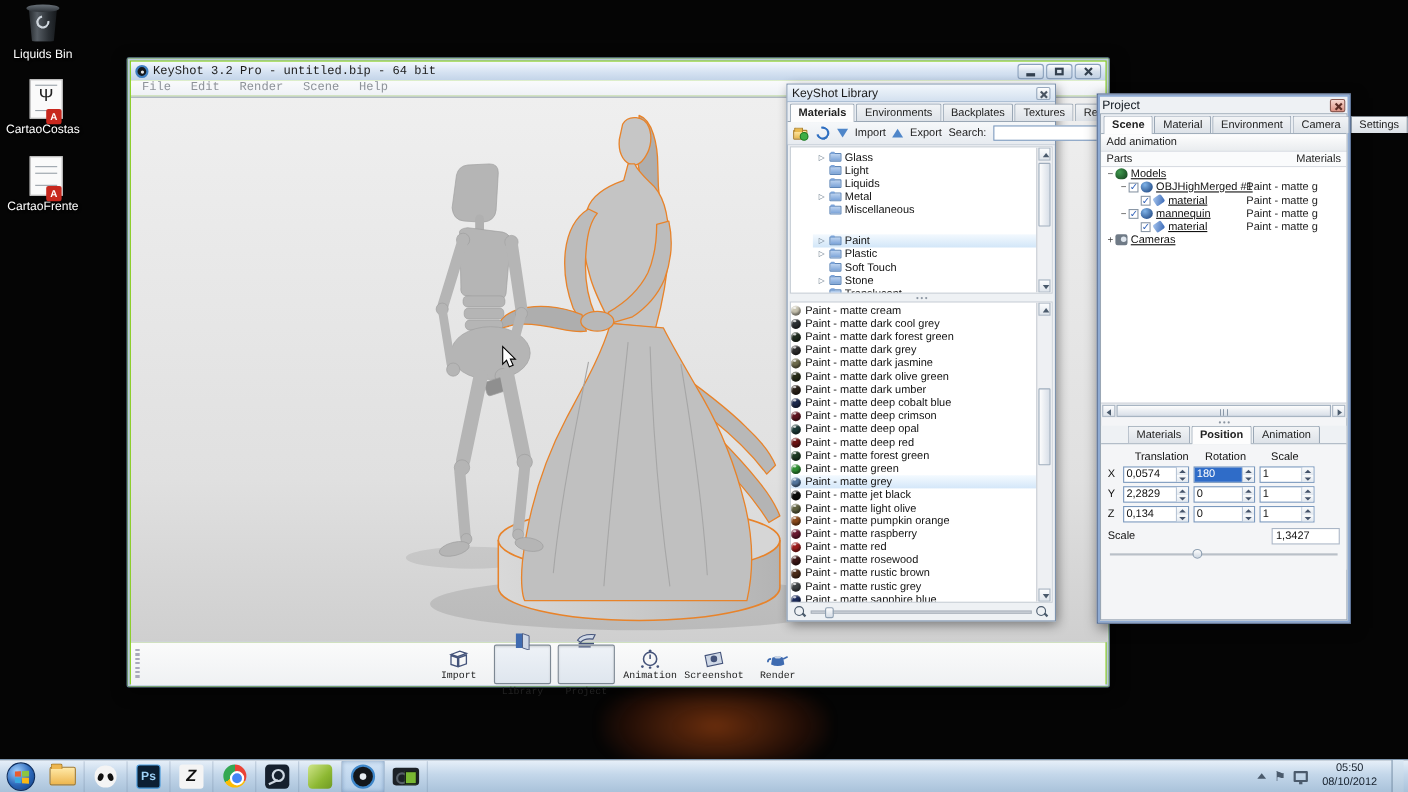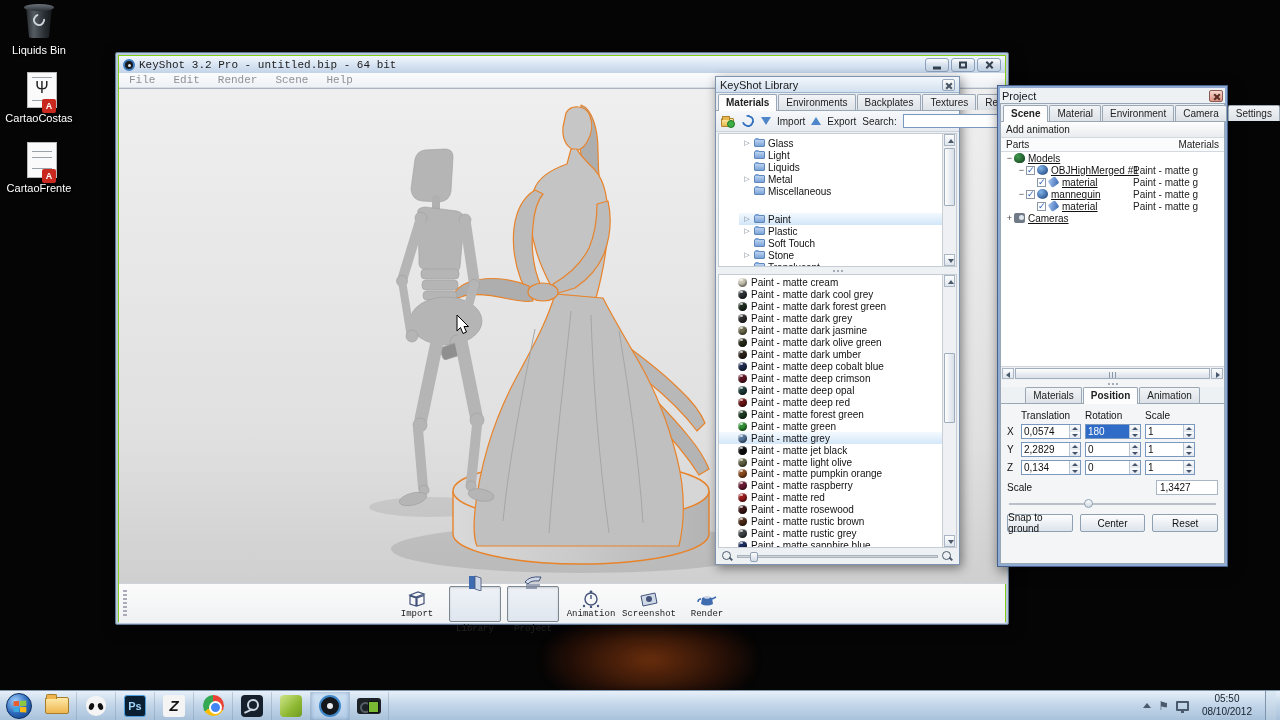--- a/index.html
+++ b/index.html
@@ -129,21 +129,21 @@
   .sb-btn::after { content:""; position:absolute; left:3px; width:0; height:0;
     border-left:3px solid transparent; border-right:3px solid transparent; }
   .up::after { top:4px; border-bottom:4px solid #4a5a6c; }
   .dn::after { top:4px; border-top:4px solid #4a5a6c; }
   .sb-thumb { position:absolute; left:1px; right:1px; background:linear-gradient(90deg,#fdfdfd,#d8dfe8);
     border:1px solid #9fadbd; border-radius:1px; }
   .splitter { height:7px; display:flex; align-items:center; justify-content:center; gap:2px; }
   .splitter i { width:2px; height:2px; background:#8a94a0; border-radius:50%; }
 
   #lib-list { flex:1; background:#fff; border:1px solid #c5ccd4; margin:0 2px; position:relative; overflow:hidden; }
-  .mat-row { display:flex; align-items:center; height:11.95px; padding-left:19px; gap:4px; }
+  .mat-row { display:flex; align-items:center; height:11.95px; padding-left:0; gap:4px; }
   .mat-row[data-selected="true"] { background:linear-gradient(#f4faff,#d4e7f9); }
   .mat-sphere { width:9px; height:9px; border-radius:50%; flex:0 0 auto; position:relative;
     box-shadow:inset -1px -2px 2px rgba(0,0,0,.45), inset 1px 1px 1px rgba(255,255,255,.5); }
   .mat-sphere::after { content:""; position:absolute; left:2px; top:1px; width:3px; height:2px;
     background:rgba(255,255,255,.75); border-radius:50%; }
   .mat-label { font-size:10px; color:#111; white-space:nowrap; }
   #lib-zoomrow { height:16px; display:flex; align-items:center; gap:4px; padding:0 6px; }
   .mag { width:11px; height:11px; position:relative; flex:0 0 auto; }
   .mag::before { content:""; position:absolute; left:0; top:0; width:7px; height:7px;
     border:1.5px solid #4a5a6c; border-radius:50%; }
@@ -196,21 +196,21 @@
     border-top:3px solid transparent; border-bottom:3px solid transparent; }
   .hs-btn.l::after { left:3px; border-right:4px solid #4a5a6c; }
   .hs-btn.r::after { left:4px; border-left:4px solid #4a5a6c; }
   .hs-thumb { position:absolute; left:14px; right:14px; top:1px; bottom:1px;
     background:linear-gradient(#fdfdfd,#d8dfe8); border:1px solid #9fadbd; }
   .hs-thumb::after { content:""; position:absolute; left:50%; top:3px; width:8px; height:6px;
     margin-left:-4px; background:repeating-linear-gradient(90deg,#8a98a8 0 1px, transparent 1px 3px); }
   #sub-tabs { display:flex; justify-content:center; align-items:flex-end; height:17px; gap:1px;
     border-bottom:1px solid #9aa7b5; background:#eef1f4; padding-top:1px; }
   #pos-pane { flex:1; background:#f4f5f7; padding:4px 6px; font-size:10px; color:#111; }
-  #pos-heads { display:flex; margin:2px 0 3px 14px; }
+  #pos-heads { display:flex; margin:2px 0 3px 14px;justify-content:center; }
   #pos-heads span { display:block; }
   #pos-heads .h1 { width:64px; } #pos-heads .h2 { width:60px; } #pos-heads .h3 { width:52px; }
   .pos-row { display:flex; align-items:center; margin-bottom:3px; gap:4px; }
   .axis { width:10px; }
   .spin { display:flex; height:15px; border:1px solid #7a98bd; background:#fff; }
   .spin .val { padding:1px 2px; font-size:10px; flex:1; overflow:hidden; white-space:nowrap; }
   .spin .val[data-selected="true"] { background:#2f6cc8; color:#fff; }
   .spin .btns { width:11px; border-left:1px solid #b9c6d6; display:flex; flex-direction:column; }
   .spin .btns i { flex:1; position:relative; background:linear-gradient(#fbfcfd,#e2e8ef); }
   .spin .btns i::after { content:""; position:absolute; left:2px; width:0; height:0;
@@ -889,25 +889,20 @@
           </span>
       </div>
       <div id="scale-row">
         <span>Scale</span>
         <span id="scale-val">1,3427</span>
       </div>
       <div id="scale-slider">
         <span class="trk"></span>
           <span class="th"></span>
       </div>
-      <div id="pos-btns">
-        <span class="p-btn">Snap to ground</span>
-        <span class="p-btn">Center</span>
-        <span class="p-btn">Reset</span>
-      </div>
     </div>
     <div id="proj-filler"></div>
   </div>
 </div>
 
 <div id="taskbar">
   <div id="start-orb" title="start-orb">
     <span class="flag">
         <i></i>
         <i></i>

